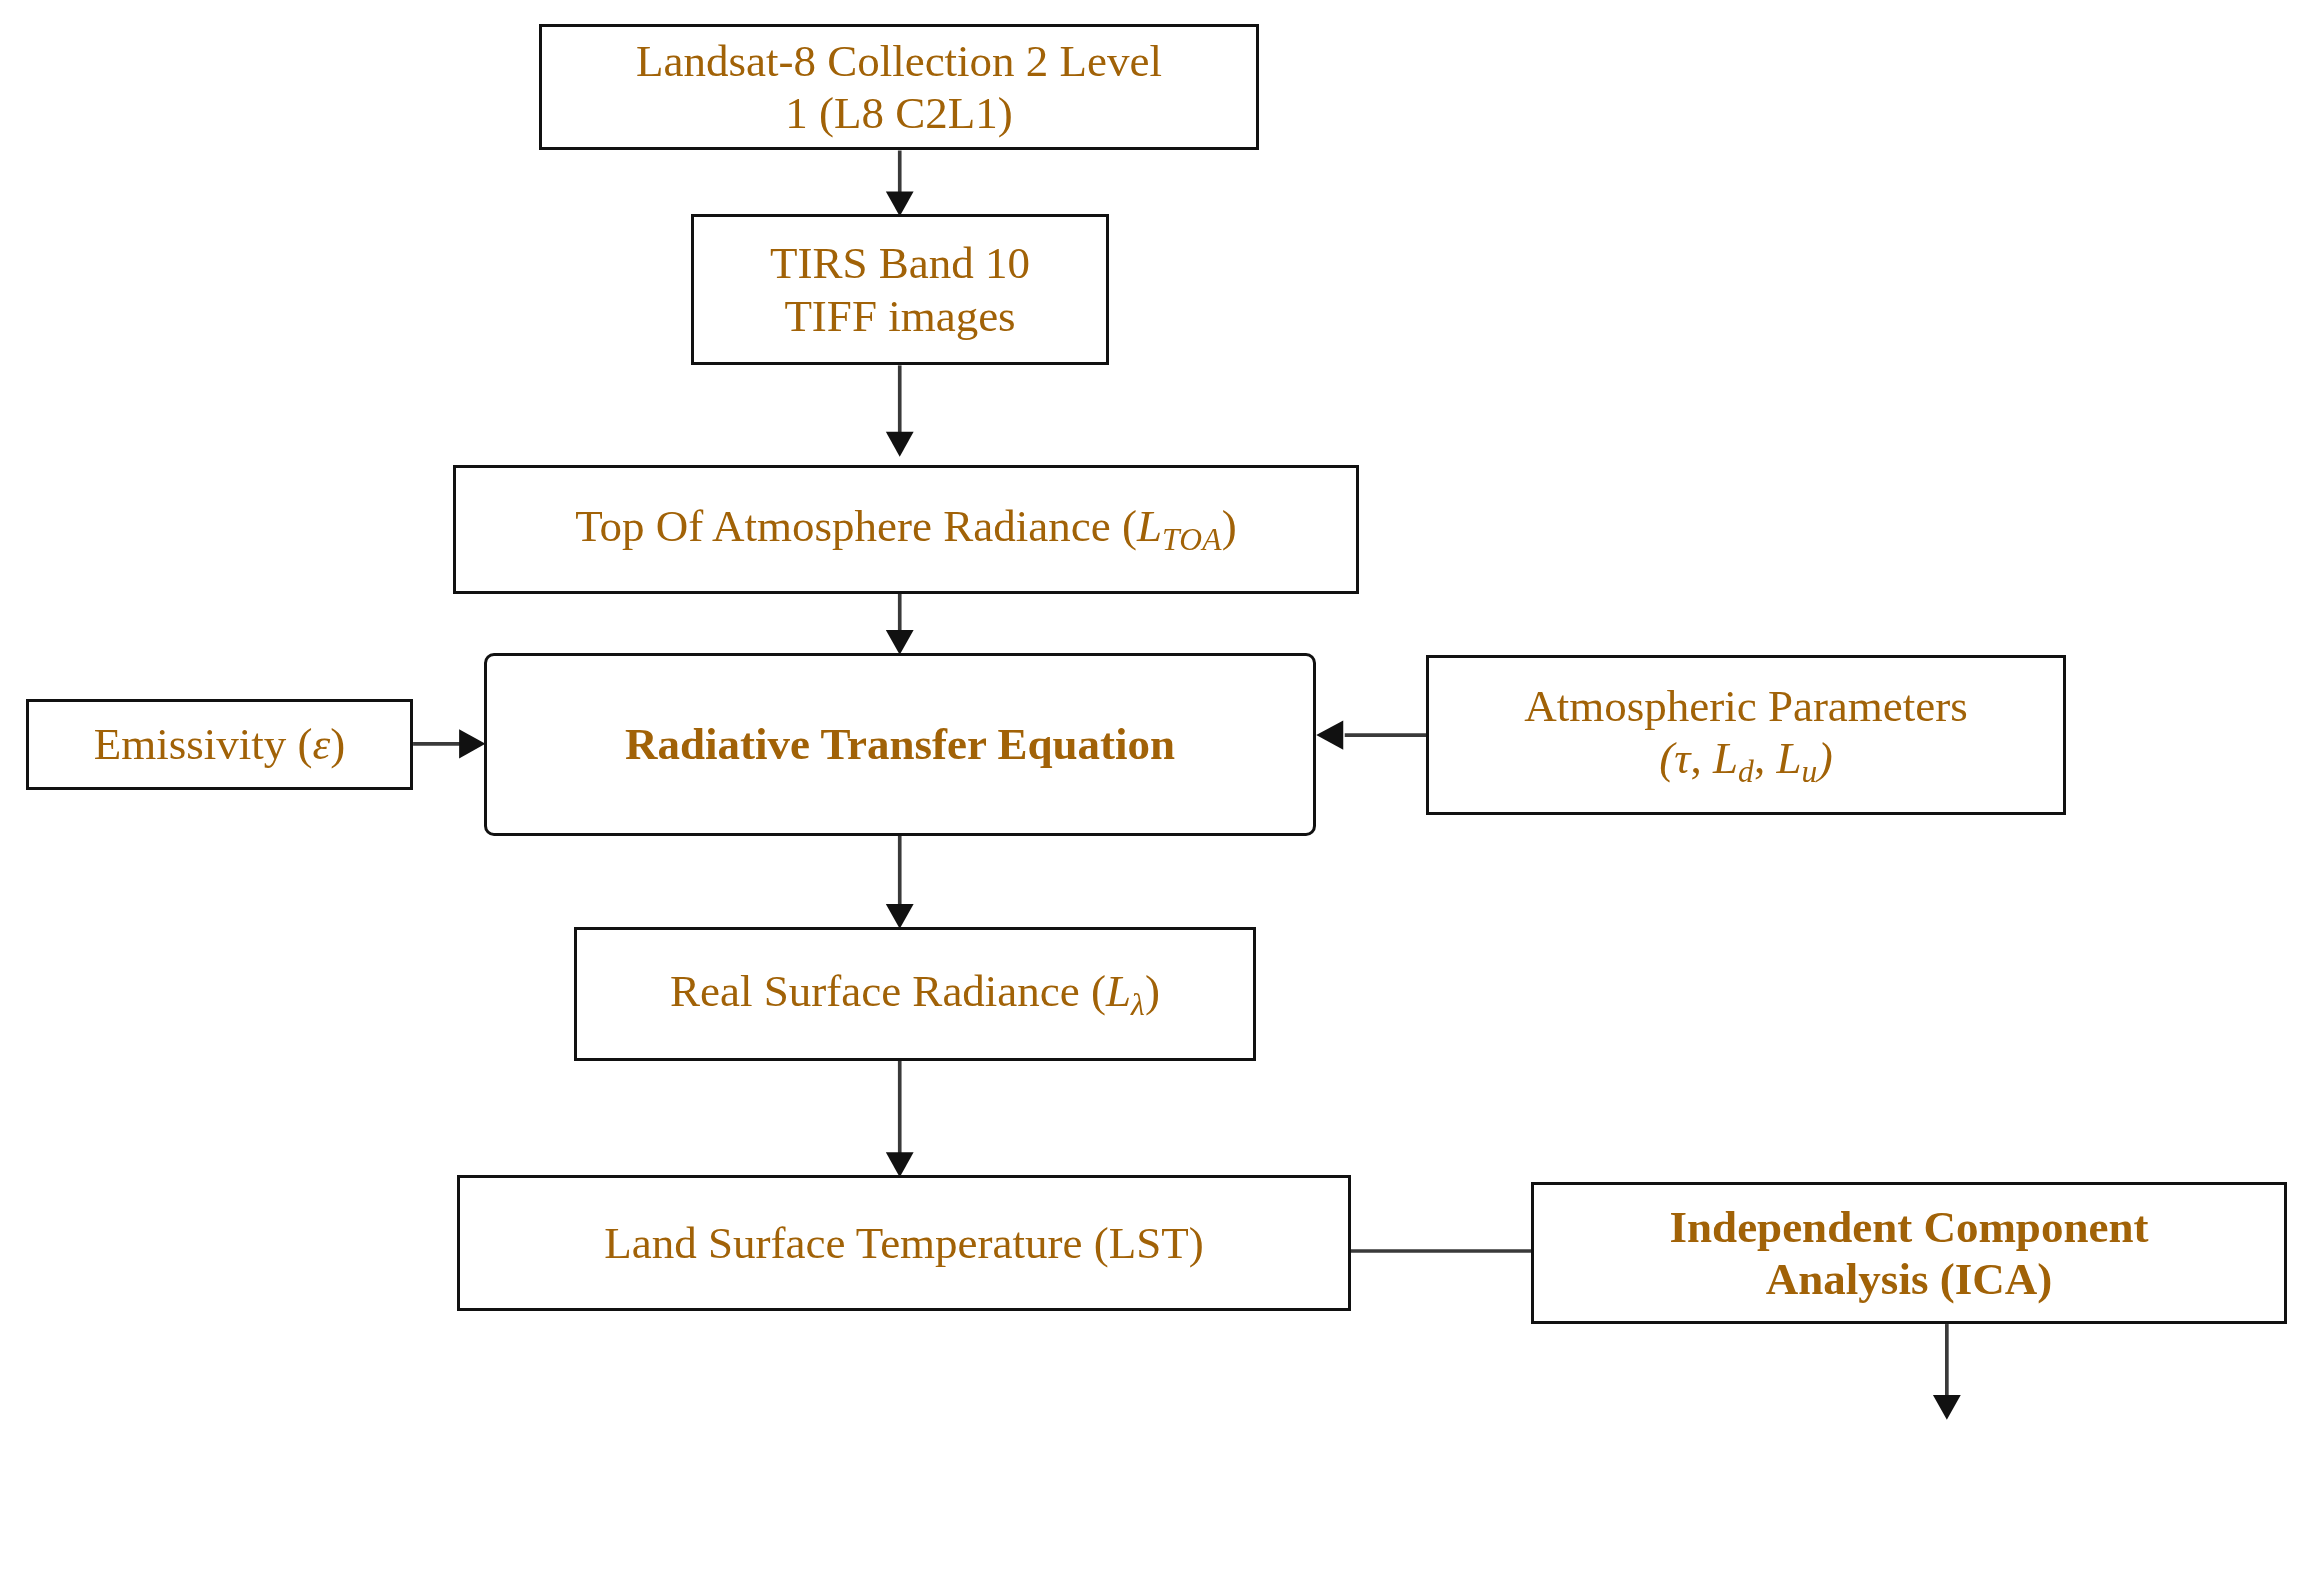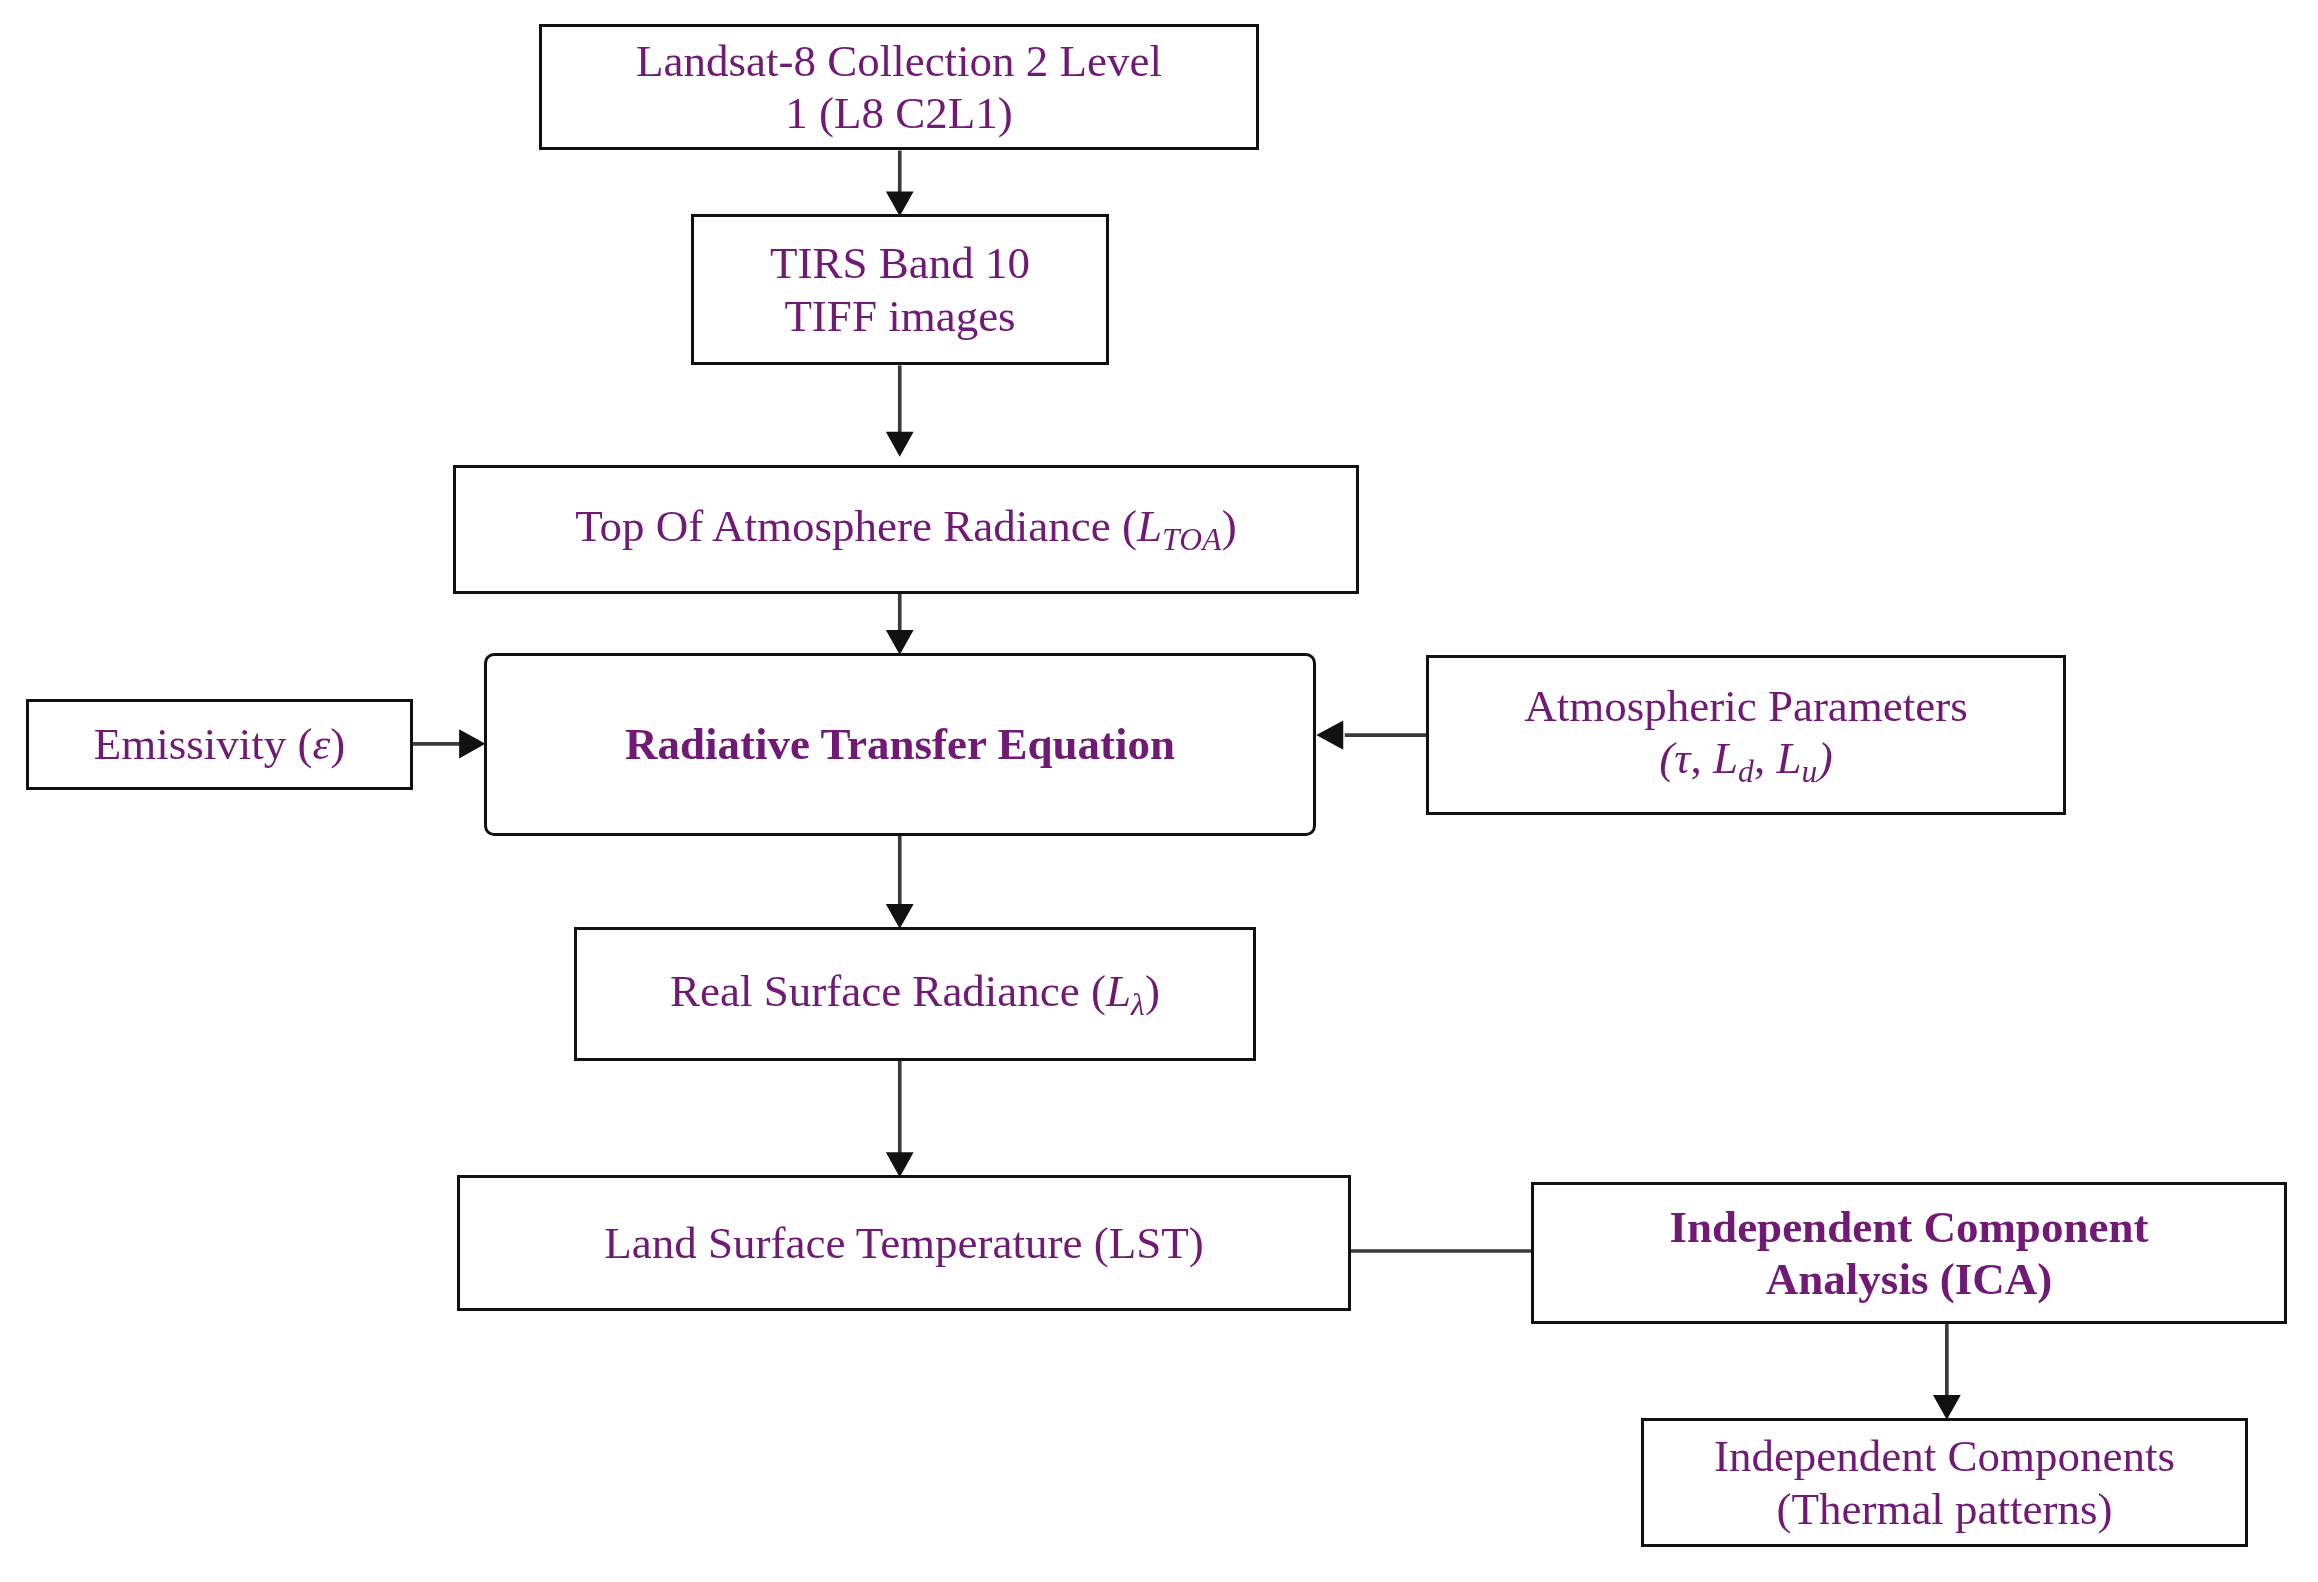--- a/index.html
+++ b/index.html
@@ -17,21 +17,21 @@
   }
   .node {
     position: absolute;
     box-sizing: border-box;
     border: 3.7px solid #111111;
     background: #ffffff;
     display: flex;
     align-items: center;
     justify-content: center;
     text-align: center;
-    color: #701a75;
+    color: #a16207;
     line-height: 1.16;
     padding: 2.9px 10.2px;
   }
   .node .txt {
     display: block;
     width: 100%;
   }
   .fs-big   { font-size: 45px; }
   .bold     { font-weight: bold; }
   .it       { font-style: italic; }
@@ -117,18 +117,15 @@
   </div>
 
   <div class="node fs-big" style="left:457px; top:1175px; width:894px; height:136px;">
     <span class="txt">Land Surface Temperature (LST)</span>
   </div>
 
   <div class="node fs-big bold" style="left:1531px; top:1182px; width:756px; height:142px;">
     <span class="txt"><span>Independent Component</span><br><span>Analysis (ICA)</span></span>
   </div>
 
-  <div class="node fs-big" style="left:1641px; top:1418px; width:607px; height:129px;">
-    <span class="txt"><span>Independent Components</span><br><span>(Thermal patterns)</span></span>
-  </div>
 
 </div>
 
 
 </body></html>

